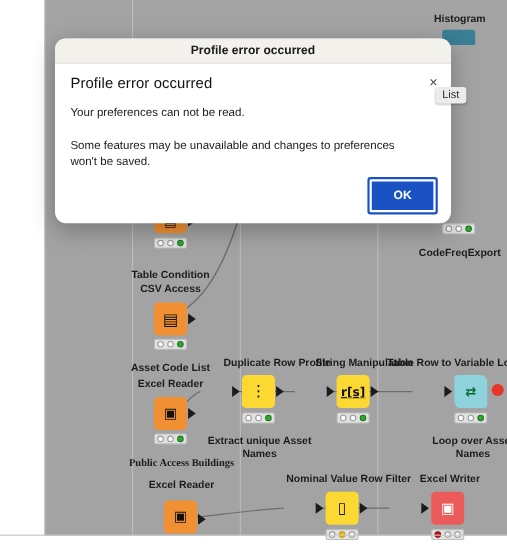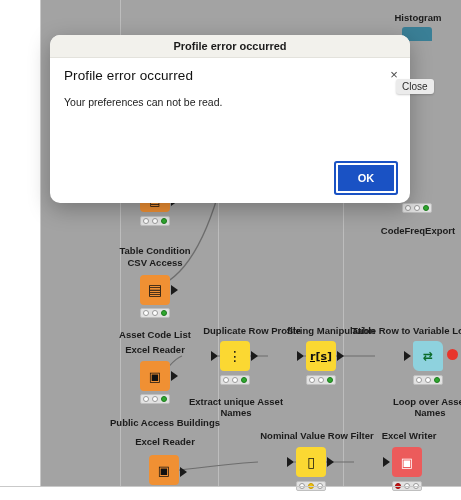--- a/index.html
+++ b/index.html
@@ -175,21 +175,21 @@
       </div>
       <div class="port" style="left:135px;top:371px;"></div>
       <div class="node-status" style="left:104px;top:394px;">
         <span class="dot"></span>
         <span class="dot"></span>
         <span class="dot green"></span>
       </div>
     </div>
 
     <div class="node">
-      <div class="node-label" style="left:55px;top:417px;width:148px;">Public Access Buildings</div>
+      <div class="node-label" style="left:55px;top:417px;width:148px;font-family:Liberation Serif, serif;">Public Access Buildings</div>
       <div class="node-label" style="left:80px;top:436px;width:98px;">Excel Reader</div>
       <div class="node-box reader" style="left:113px;top:455px;">
         <span class="glyph" style="font-size:13px;font-weight:bold;">▣</span>
       </div>
       <div class="port" style="left:144px;top:467px;"></div>
     </div>
 
     <div class="node">
       <div class="node-label" style="left:158px;top:325px;width:116px;">Duplicate Row Profile</div>
       <div class="port" style="left:175px;top:351px;"></div>
@@ -265,19 +265,20 @@
   </div>
 
   <div class="dialog">
     <div class="dialog-titlebar">
       <span>Profile error occurred</span>
     </div>
     <div class="dialog-body">
       <div class="dialog-x">×</div>
       <div class="dialog-heading">Profile error occurred</div>
       <p class="dialog-p">Your preferences can not be read.</p>
+      <p class="dialog-p second">Some features may be unavailable and changes to preferences won't be saved.</p>
     </div>
     <div class="ok-btn">OK</div>
   </div>
 
-  <div class="close-tooltip">Close</div>
+  <div class="close-tooltip">List</div>
 
 </div>
 
 </body></html>

